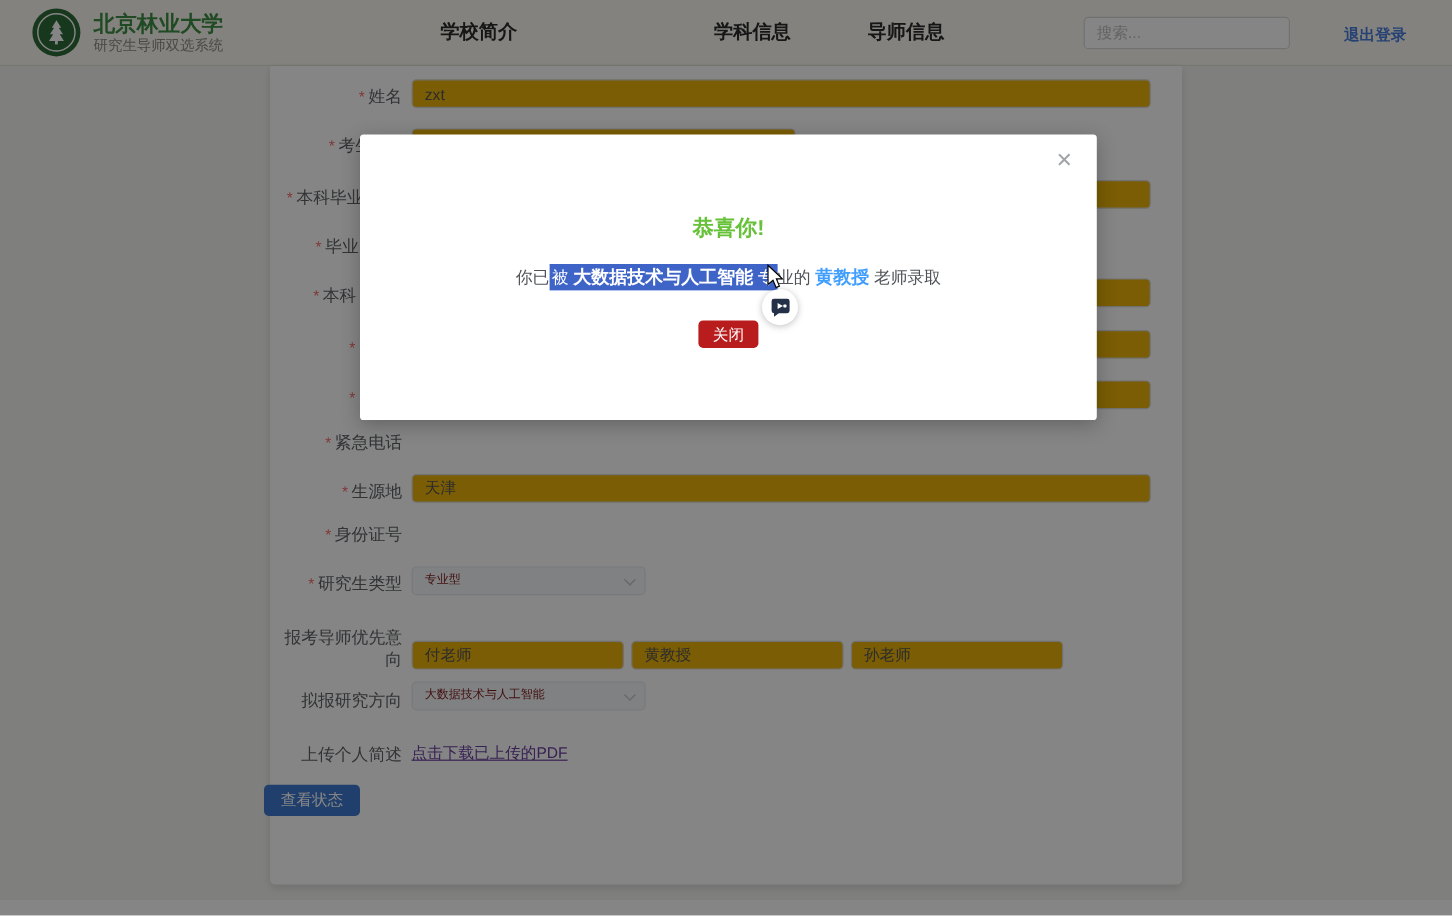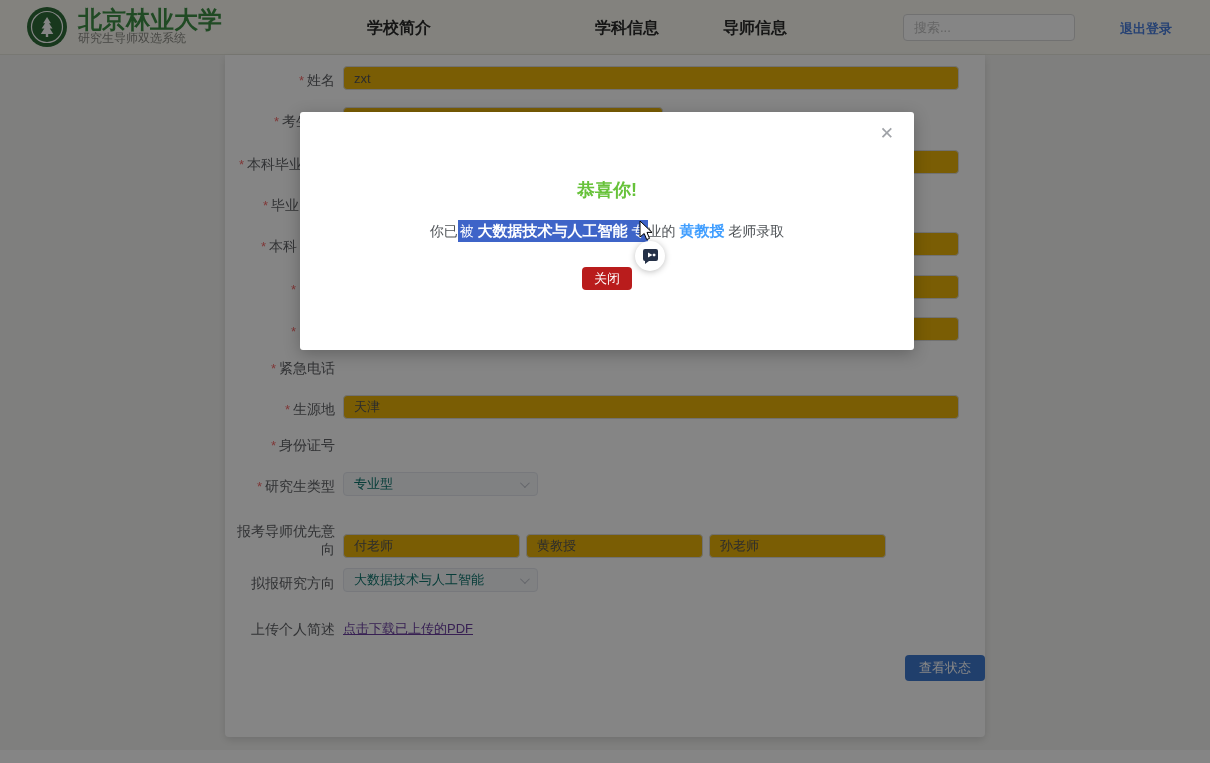--- a/index.html
+++ b/index.html
@@ -4,43 +4,43 @@
 <style>
   * { margin:0; padding:0; box-sizing:border-box; font-family:"Liberation Sans","DejaVu Sans",sans-serif; }
   html,body { width:1210px; height:763px; overflow:hidden; background:#f4f4f2; }
   .page { position:relative; width:1210px; height:763px; }
 
   
   .topbar { position:relative; height:55px; background:#fbfaf2; border-bottom:1px solid #e6e6dc; }
   .brand { position:absolute; left:26px; top:6px; display:flex; align-items:center; }
   .logo { width:42px; height:42px; flex:0 0 42px; }
   .brand-text { margin-left:10px; }
-  .uni-name { font-size:24px; font-weight:bold; color:#3f8f45; line-height:22px; }
+  .uni-name { font-size:18px; font-weight:bold; color:#3f8f45; line-height:22px; }
   .sys-name { font-size:12px; color:#8b8b85; line-height:15px; }
   .nav-item { position:absolute; top:0; height:55px; line-height:55px; font-size:16px; font-weight:bold; color:#2b2b2b; cursor:pointer; }
   .nav-1 { left:367px; } .nav-2 { left:595px; } .nav-3 { left:723px; }
   .search-input { position:absolute; left:903px; top:14px; width:172px; height:27px; border:1px solid #d9d9d9; border-radius:4px; background:#fff; padding:0 10px; font-size:13px; color:#606266; outline:none; }
   .search-input::placeholder { color:#bfbfbf; }
   .logout-link { position:absolute; left:1120px; top:20px; font-size:13px; font-weight:bold; color:#4a7edd; text-decoration:none; cursor:pointer; }
 
   
   .content { position:relative; width:1210px; height:708px; background:#f4f4f2; }
   .card { position:absolute; left:225px; top:0; width:760px; height:682px; background:#ffffff; border-radius:0 0 4px 4px; box-shadow:0 3px 8px rgba(0,0,0,0.12); padding-top:11px; }
   .frow { display:flex; align-items:flex-end; }
   .lbl { flex:0 0 118px; padding-right:8px; text-align:right; font-size:14px; color:#606266; line-height:18px; }
   .req::before { content:'*'; color:#f56c6c; margin-right:3px; font-size:13px; }
   .ctrl { flex:1; }
   .tinput { width:616px; height:24px; border:1px solid #d9d9d9; border-radius:4px; background:#eab308; padding:0 10px; font-size:13px; color:#555; outline:none; }
   .tinput.short { width:320px; }
-  .selectbox { position:relative; width:195px; height:24px; border:1px solid #e4e7ed; border-radius:4px; background:#f5f7fa; padding:0 26px 0 10px; font-size:13px; color:#0f766e; line-height:22px; cursor:not-allowed; white-space:nowrap; overflow:hidden; }
+  .selectbox { position:relative; width:195px; height:24px; border:1px solid #e4e7ed; border-radius:4px; background:#f5f7fa; padding:0 26px 0 10px; font-size:10px; color:#7f1d1d; line-height:22px; cursor:not-allowed; white-space:nowrap; overflow:hidden; }
   .chev { position:absolute; right:10px; top:8px; width:7px; height:7px; border-right:1px solid #c0c4cc; border-bottom:1px solid #c0c4cc; transform:rotate(45deg) translateY(-2px); }
   .multi { display:flex; gap:6px; }
   .multi .tinput { width:177px;font-family:Liberation Mono, monospace; }
   .pdf-link { font-size:13px; color:#6b3fa0; text-decoration:underline; cursor:pointer; }
-  .submit-row { display:flex; justify-content:flex-end; margin-left:-5px; }
+  .submit-row { display:flex; justify-content:flex-start; margin-left:-5px; }
   .submit-btn { min-width:64px; height:26px; background:#3f7ad0; color:#fff; border:none; border-radius:4px; font-size:13px; padding:0 14px; cursor:pointer; }
   .footer-strip { position:absolute; left:0; top:695px; width:1210px; height:13px; background:#ffffff; }
 
   .mb17{margin-bottom:17px;} .mb18{margin-bottom:18px;} .mb19{margin-bottom:19px;}
   .mb26{margin-bottom:26px;} .mb10{margin-bottom:10px;} .mb27{margin-bottom:27px;}
 
   
   .overlay { position:absolute; left:0; top:0; width:1210px; height:763px; background:rgba(0,0,0,0.48); z-index:50; }
   .modal { position:absolute; left:300px; top:112px; width:614px; height:238px; background:#fff; border-radius:3px; box-shadow:0 4px 16px rgba(0,0,0,0.25); z-index:60; }
   .modal-close { position:absolute; top:13px; right:20px; font-size:17px; color:#a0a3a8; cursor:pointer; line-height:1; font-weight:400; }

